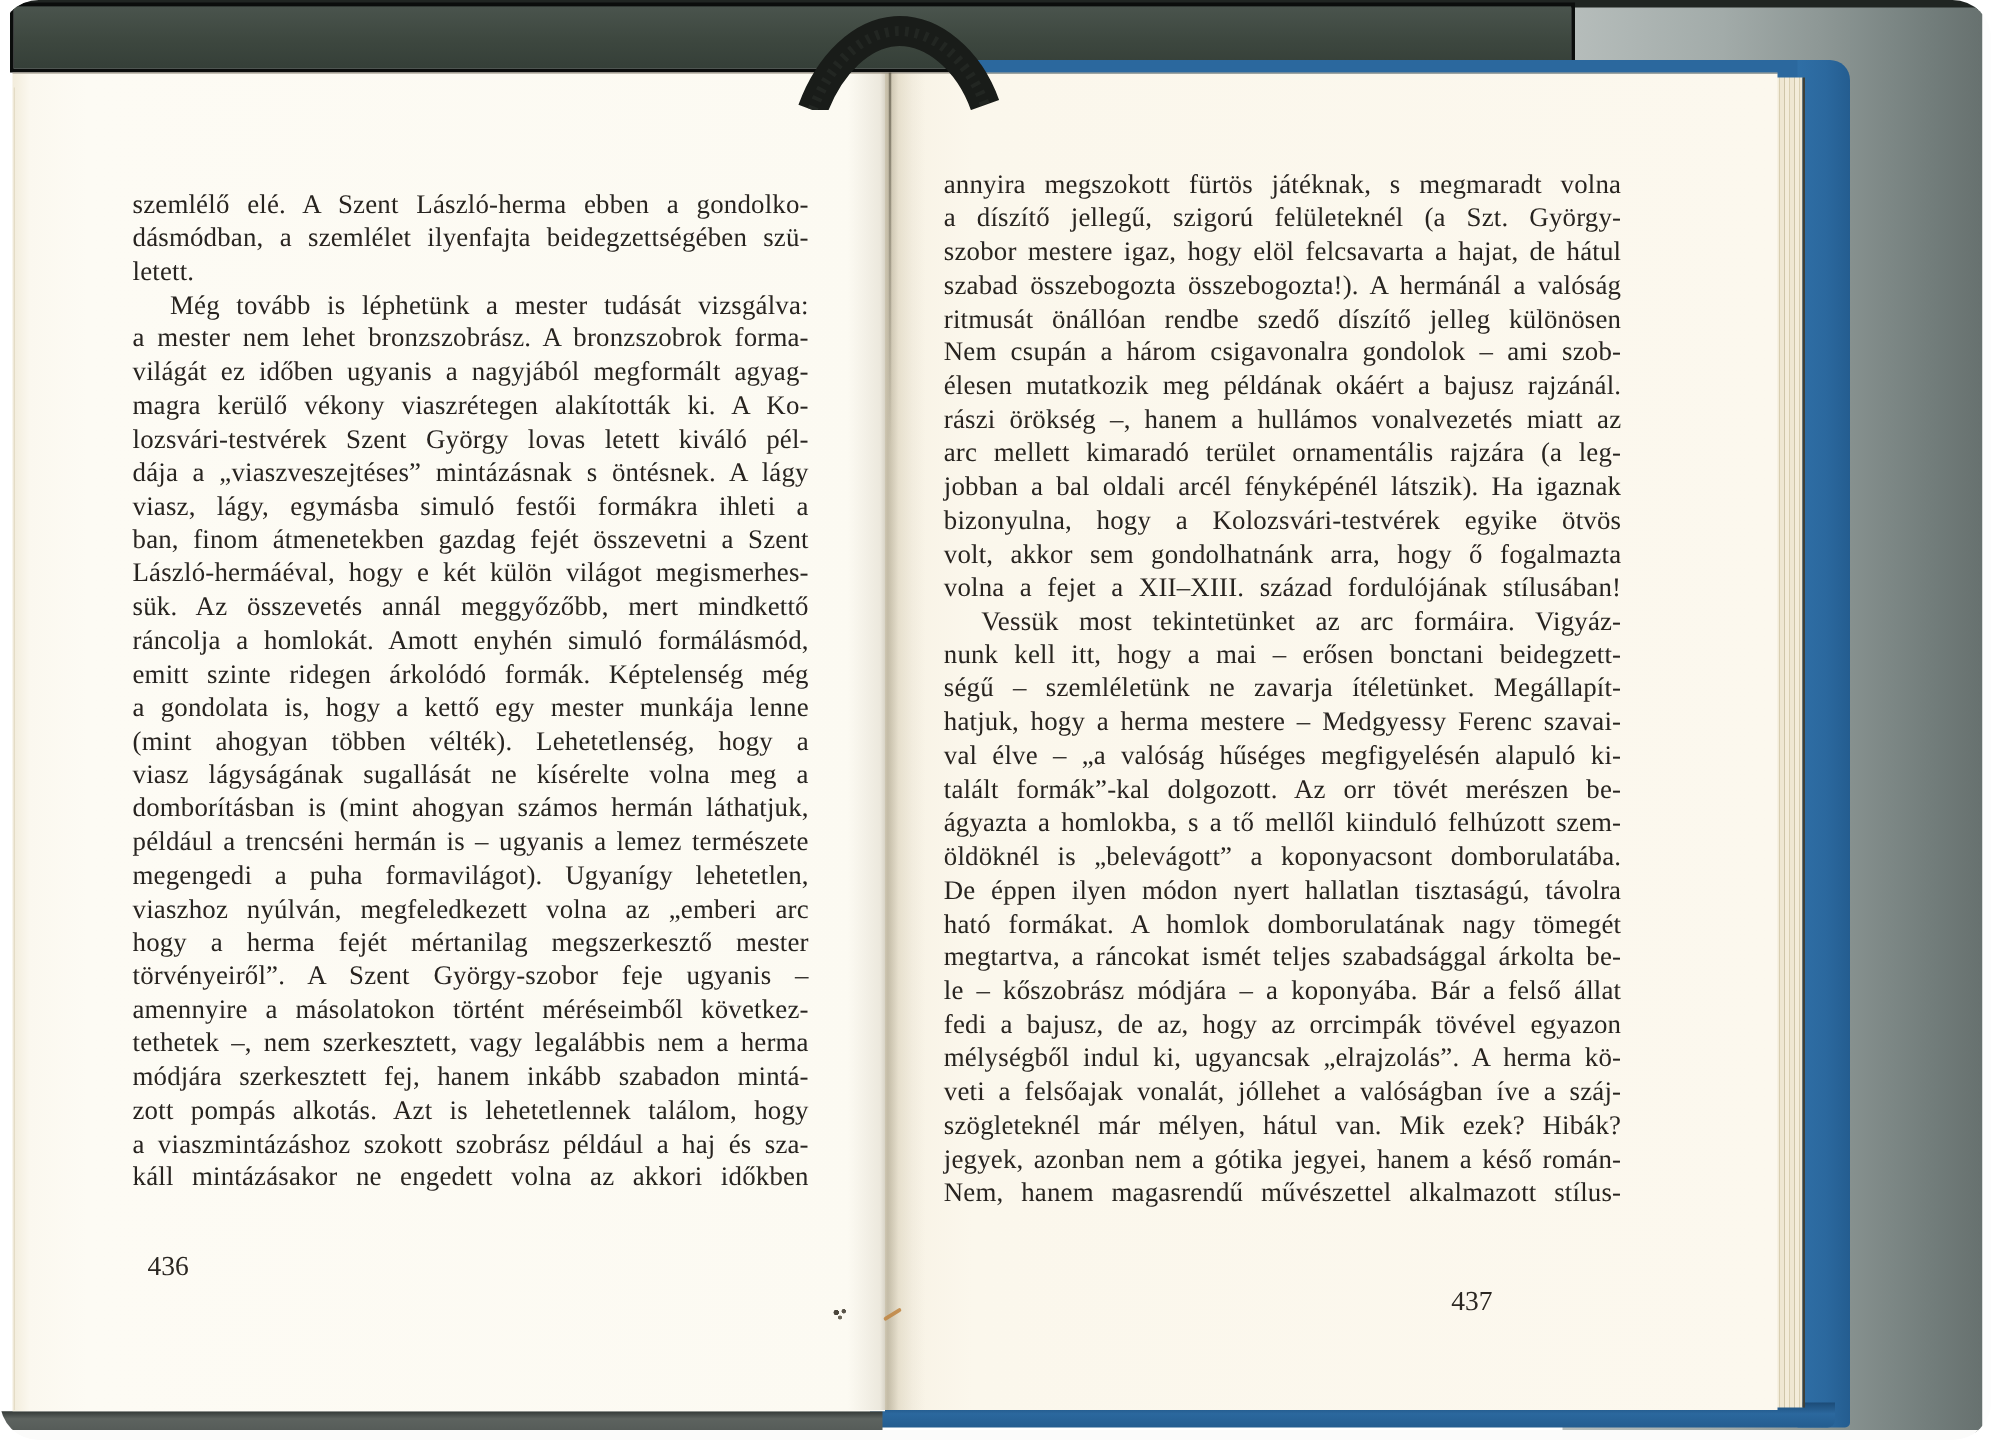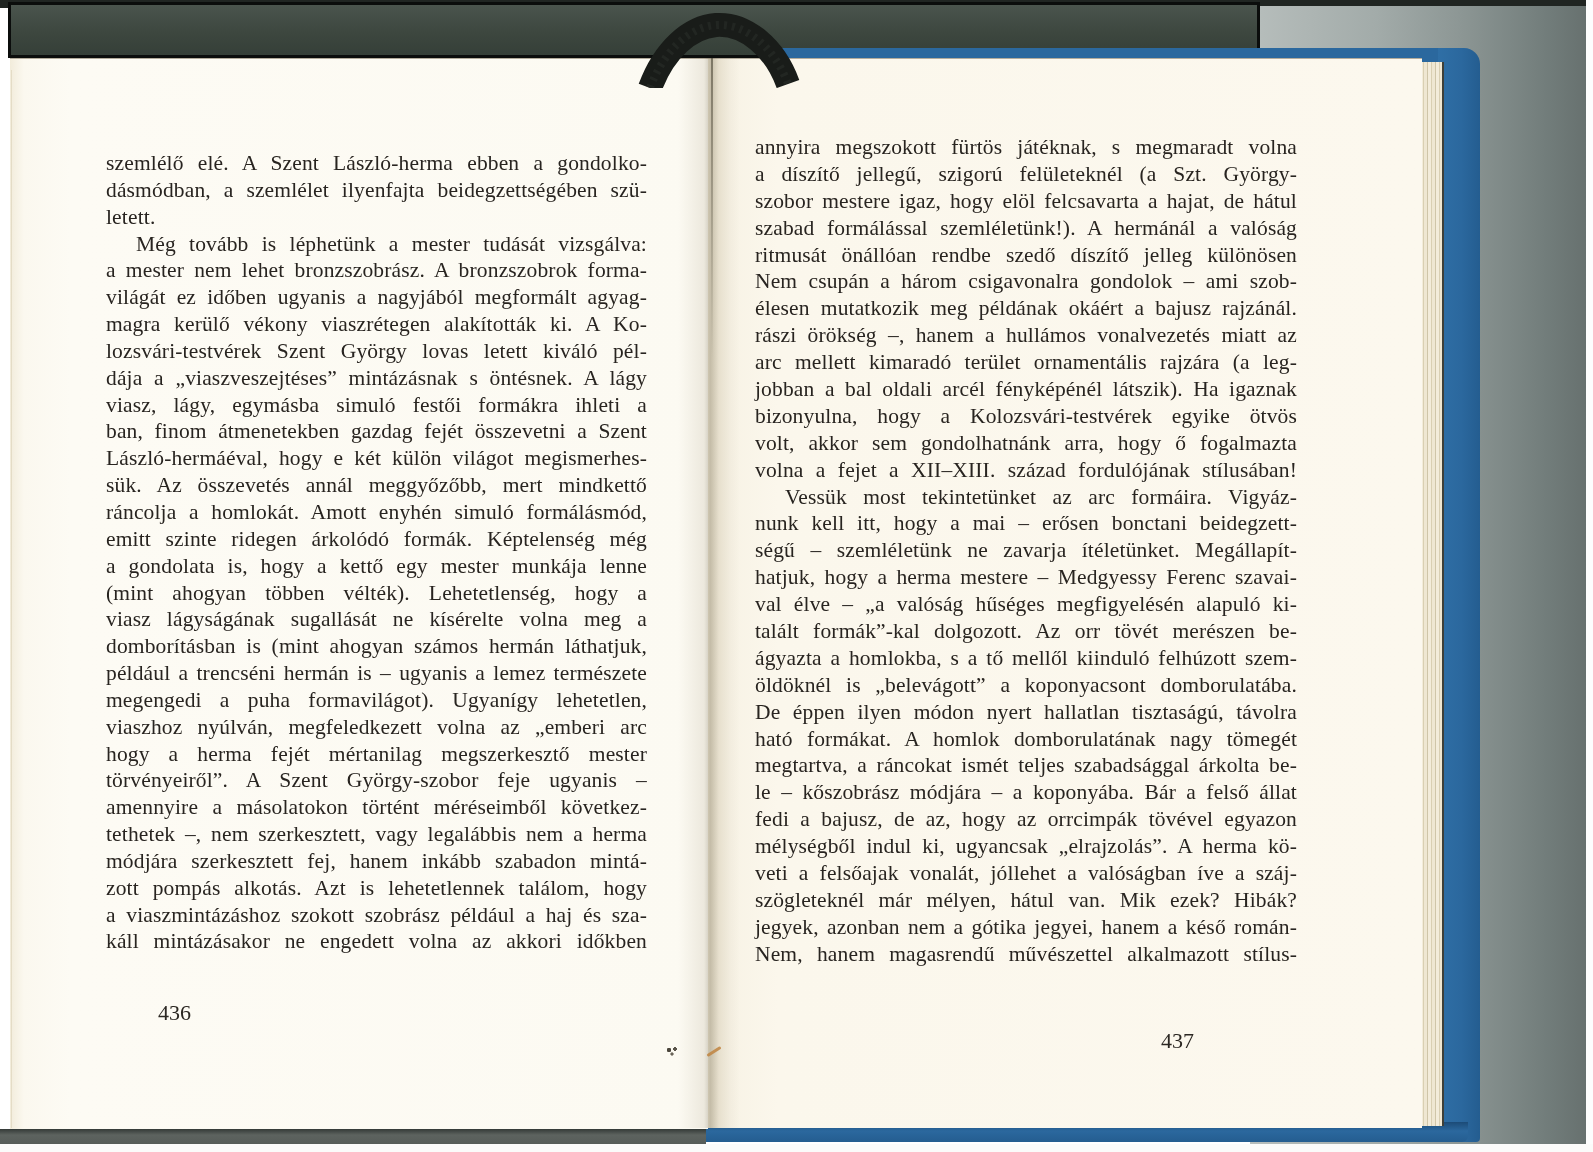--- a/index.html
+++ b/index.html
@@ -2,20 +2,21 @@
 <html><head>
 <meta charset="utf-8">
 <style>
   html,body{margin:0;padding:0;background:#ffffff;}
   .scan{
     position:relative;
     width:1593px;height:1152px;
     overflow:hidden;
     background:#ffffff;
     font-family:"Liberation Serif","DejaVu Serif",serif;
+    border-radius:31px;
   }
   .abs{position:absolute;}
 
   
   .top-thin-strip{left:0;top:0;width:1593px;height:8px;background:#202522;}
   .backdrop-gray{
     left:1250px;top:6px;width:336px;height:1140px;
     background:linear-gradient(90deg,#b7bebc 0%,#a2aba9 38%,#8d9795 62%,#727d7b 88%,#67716f 100%);
   }
   .top-bar{
@@ -90,21 +91,21 @@
   .line{
     white-space:nowrap;
     text-align:justify;
     text-align-last:justify;
   }
   .line.indent{text-indent:30px;}
   .line.par-end{text-align-last:left;}
   .page-number{
     color:#2b2722;font-size:22px;
   }
-  .pn-left{left:118px;top:1000px;margin-left:40px;}
+  .pn-left{left:118px;top:1000px;}
   .pn-right{left:1057px;top:1028px;width:241px;text-align:center;}
 
   
   .speck-dark{
     left:666px;top:1047px;width:14px;height:9px;
     background:
       radial-gradient(circle at 3px 3px,#4b463c 0 2px,transparent 2.4px),
       radial-gradient(circle at 9px 2px,#5a544a 0 1.6px,transparent 2px),
       radial-gradient(circle at 6px 7px,#6a6458 0 1.4px,transparent 1.8px);
   }
@@ -175,21 +176,21 @@
       <div class="line">zott pompás alkotás. Azt is lehetetlennek találom, hogy</div>
       <div class="line">a viaszmintázáshoz szokott szobrász például a haj és sza-</div>
       <div class="line">káll mintázásakor ne engedett volna az akkori időkben</div>
     </div>
   <div class="abs page-number pn-left">436</div>
 
   <div class="abs text-block tb-right">
       <div class="line">annyira megszokott fürtös játéknak, s megmaradt volna</div>
       <div class="line">a díszítő jellegű, szigorú felületeknél (a Szt. György-</div>
       <div class="line">szobor mestere igaz, hogy elöl felcsavarta a hajat, de hátul</div>
-      <div class="line">szabad formálással szemléletünk!). A hermánál a valóság</div>
+      <div class="line">szabad összebogozta összebogozta!). A hermánál a valóság</div>
       <div class="line">ritmusát önállóan rendbe szedő díszítő jelleg különösen</div>
       <div class="line">Nem csupán a három csigavonalra gondolok – ami szob-</div>
       <div class="line">élesen mutatkozik meg példának okáért a bajusz rajzánál.</div>
       <div class="line">rászi örökség –, hanem a hullámos vonalvezetés miatt az</div>
       <div class="line">arc mellett kimaradó terület ornamentális rajzára (a leg-</div>
       <div class="line">jobban a bal oldali arcél fényképénél látszik). Ha igaznak</div>
       <div class="line">bizonyulna, hogy a Kolozsvári-testvérek egyike ötvös</div>
       <div class="line">volt, akkor sem gondolhatnánk arra, hogy ő fogalmazta</div>
       <div class="line">volna a fejet a XII–XIII. század fordulójának stílusában!</div>
       <div class="line indent">Vessük most tekintetünket az arc formáira. Vigyáz-</div>

